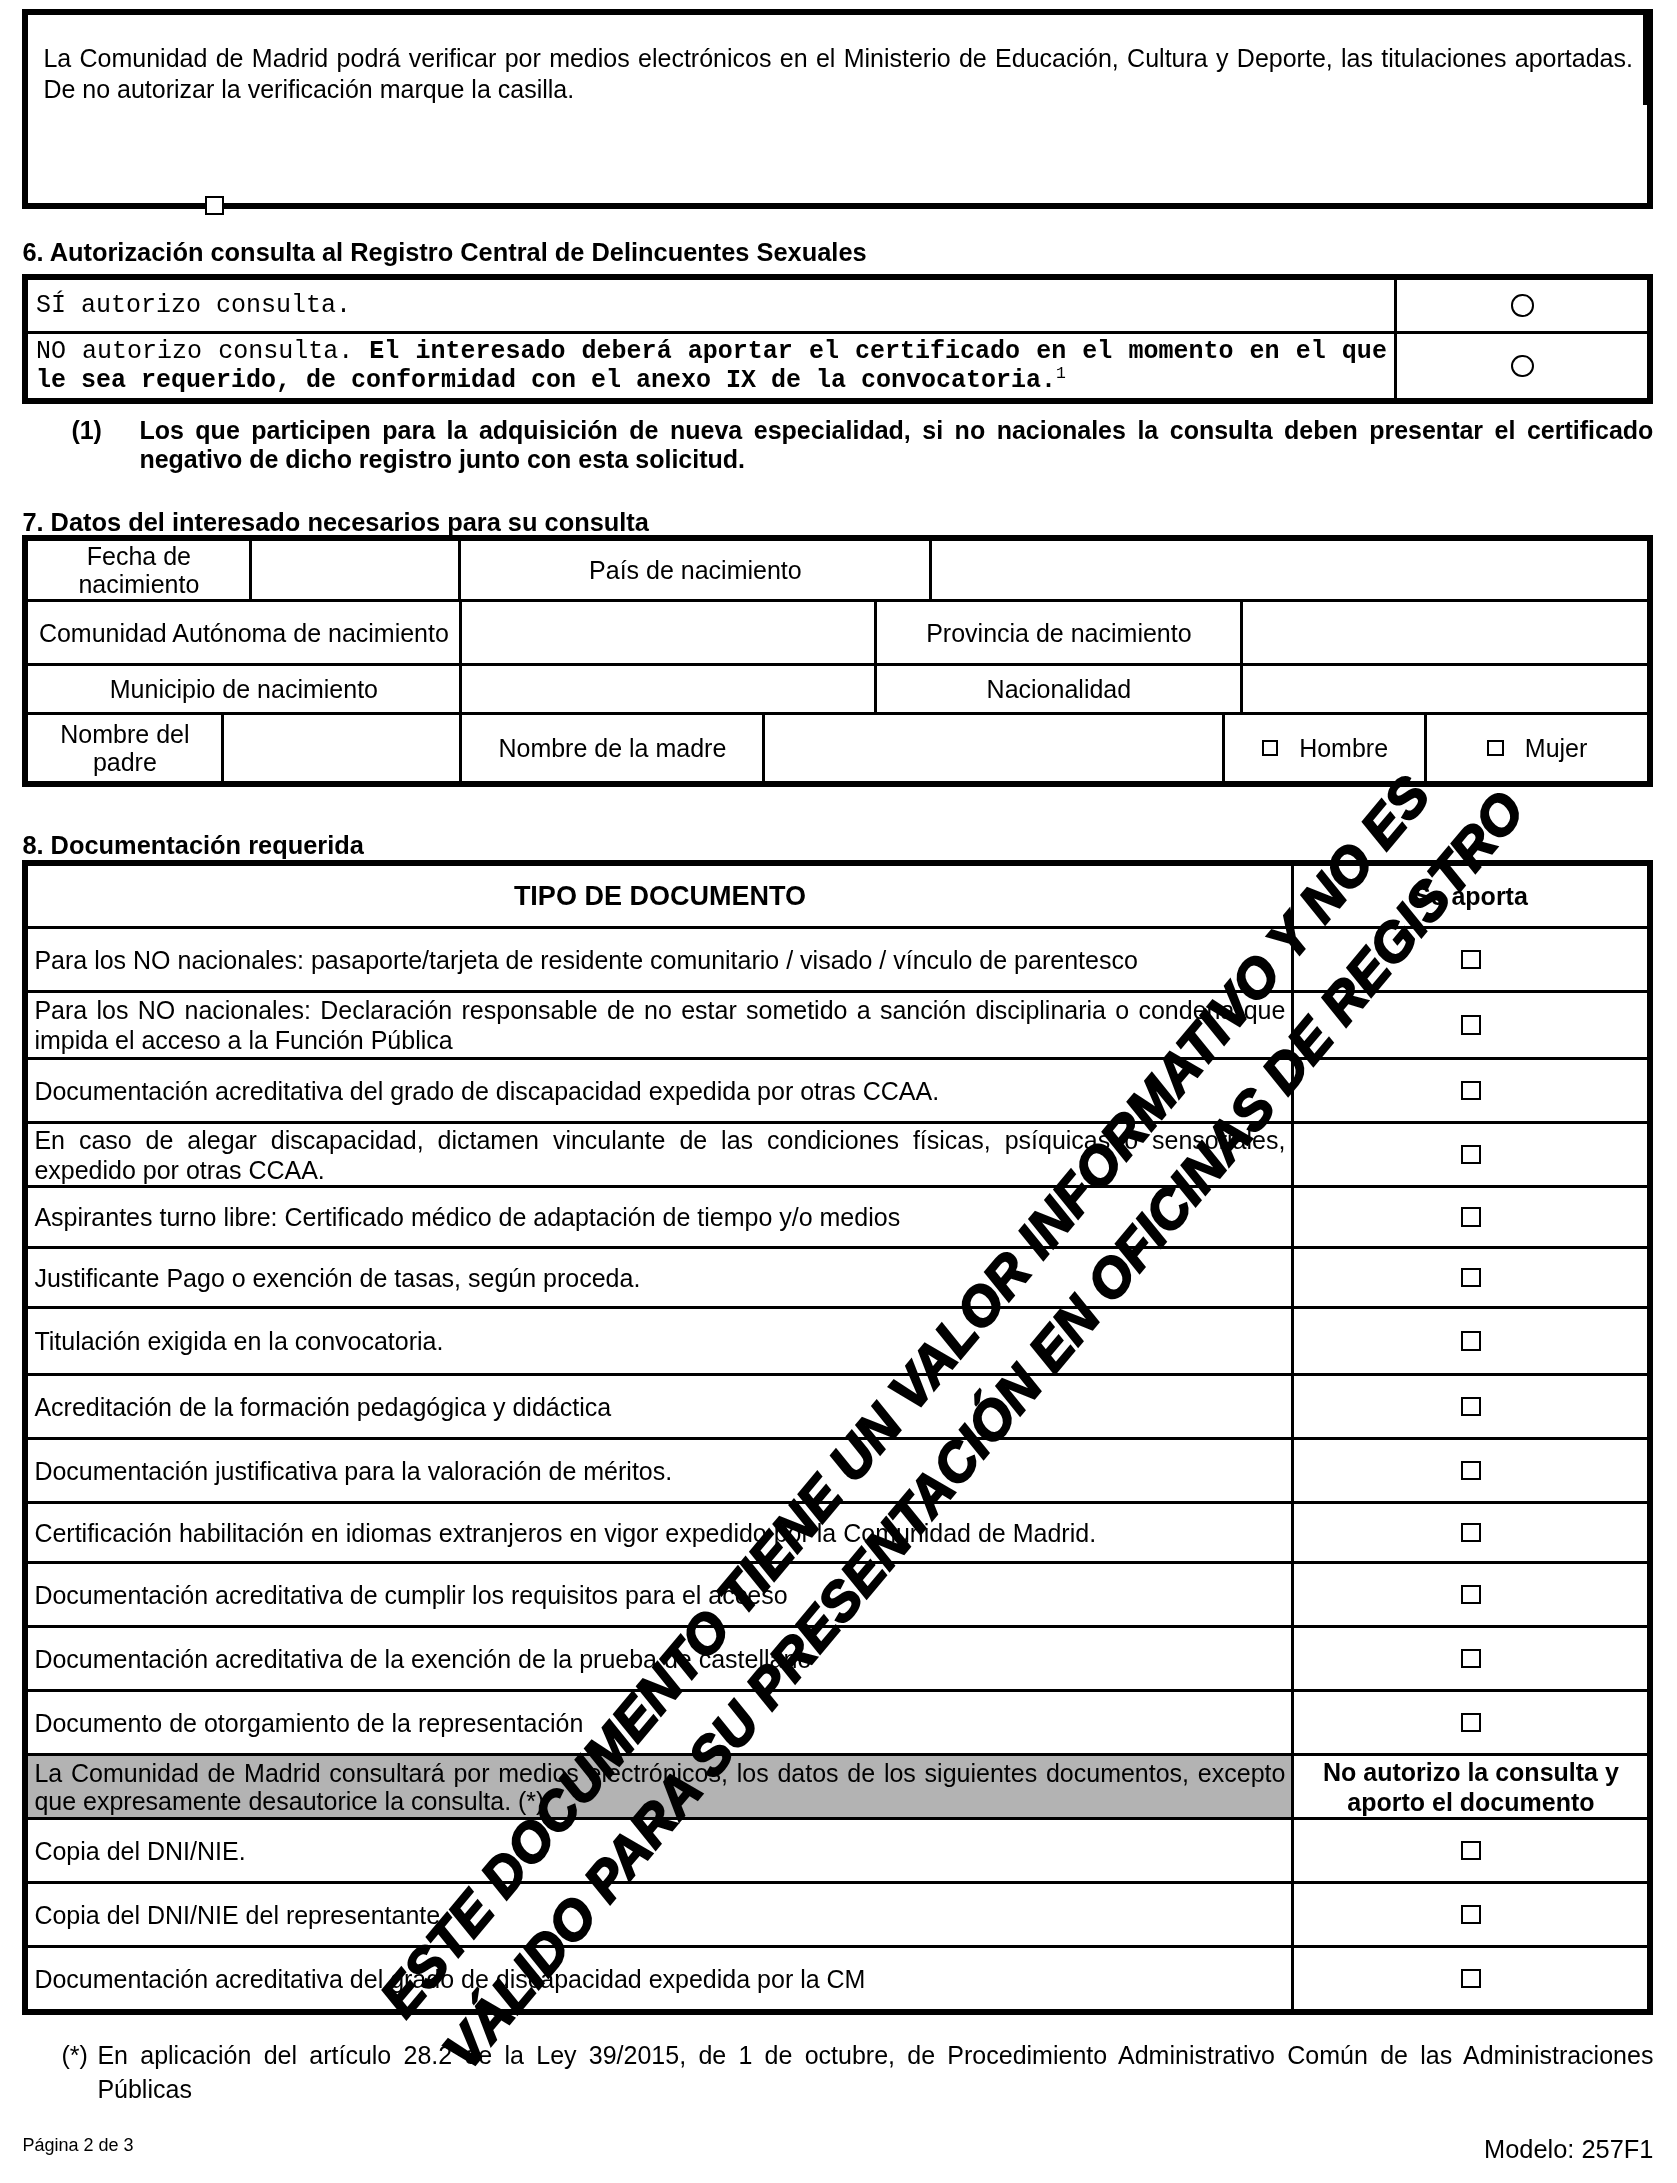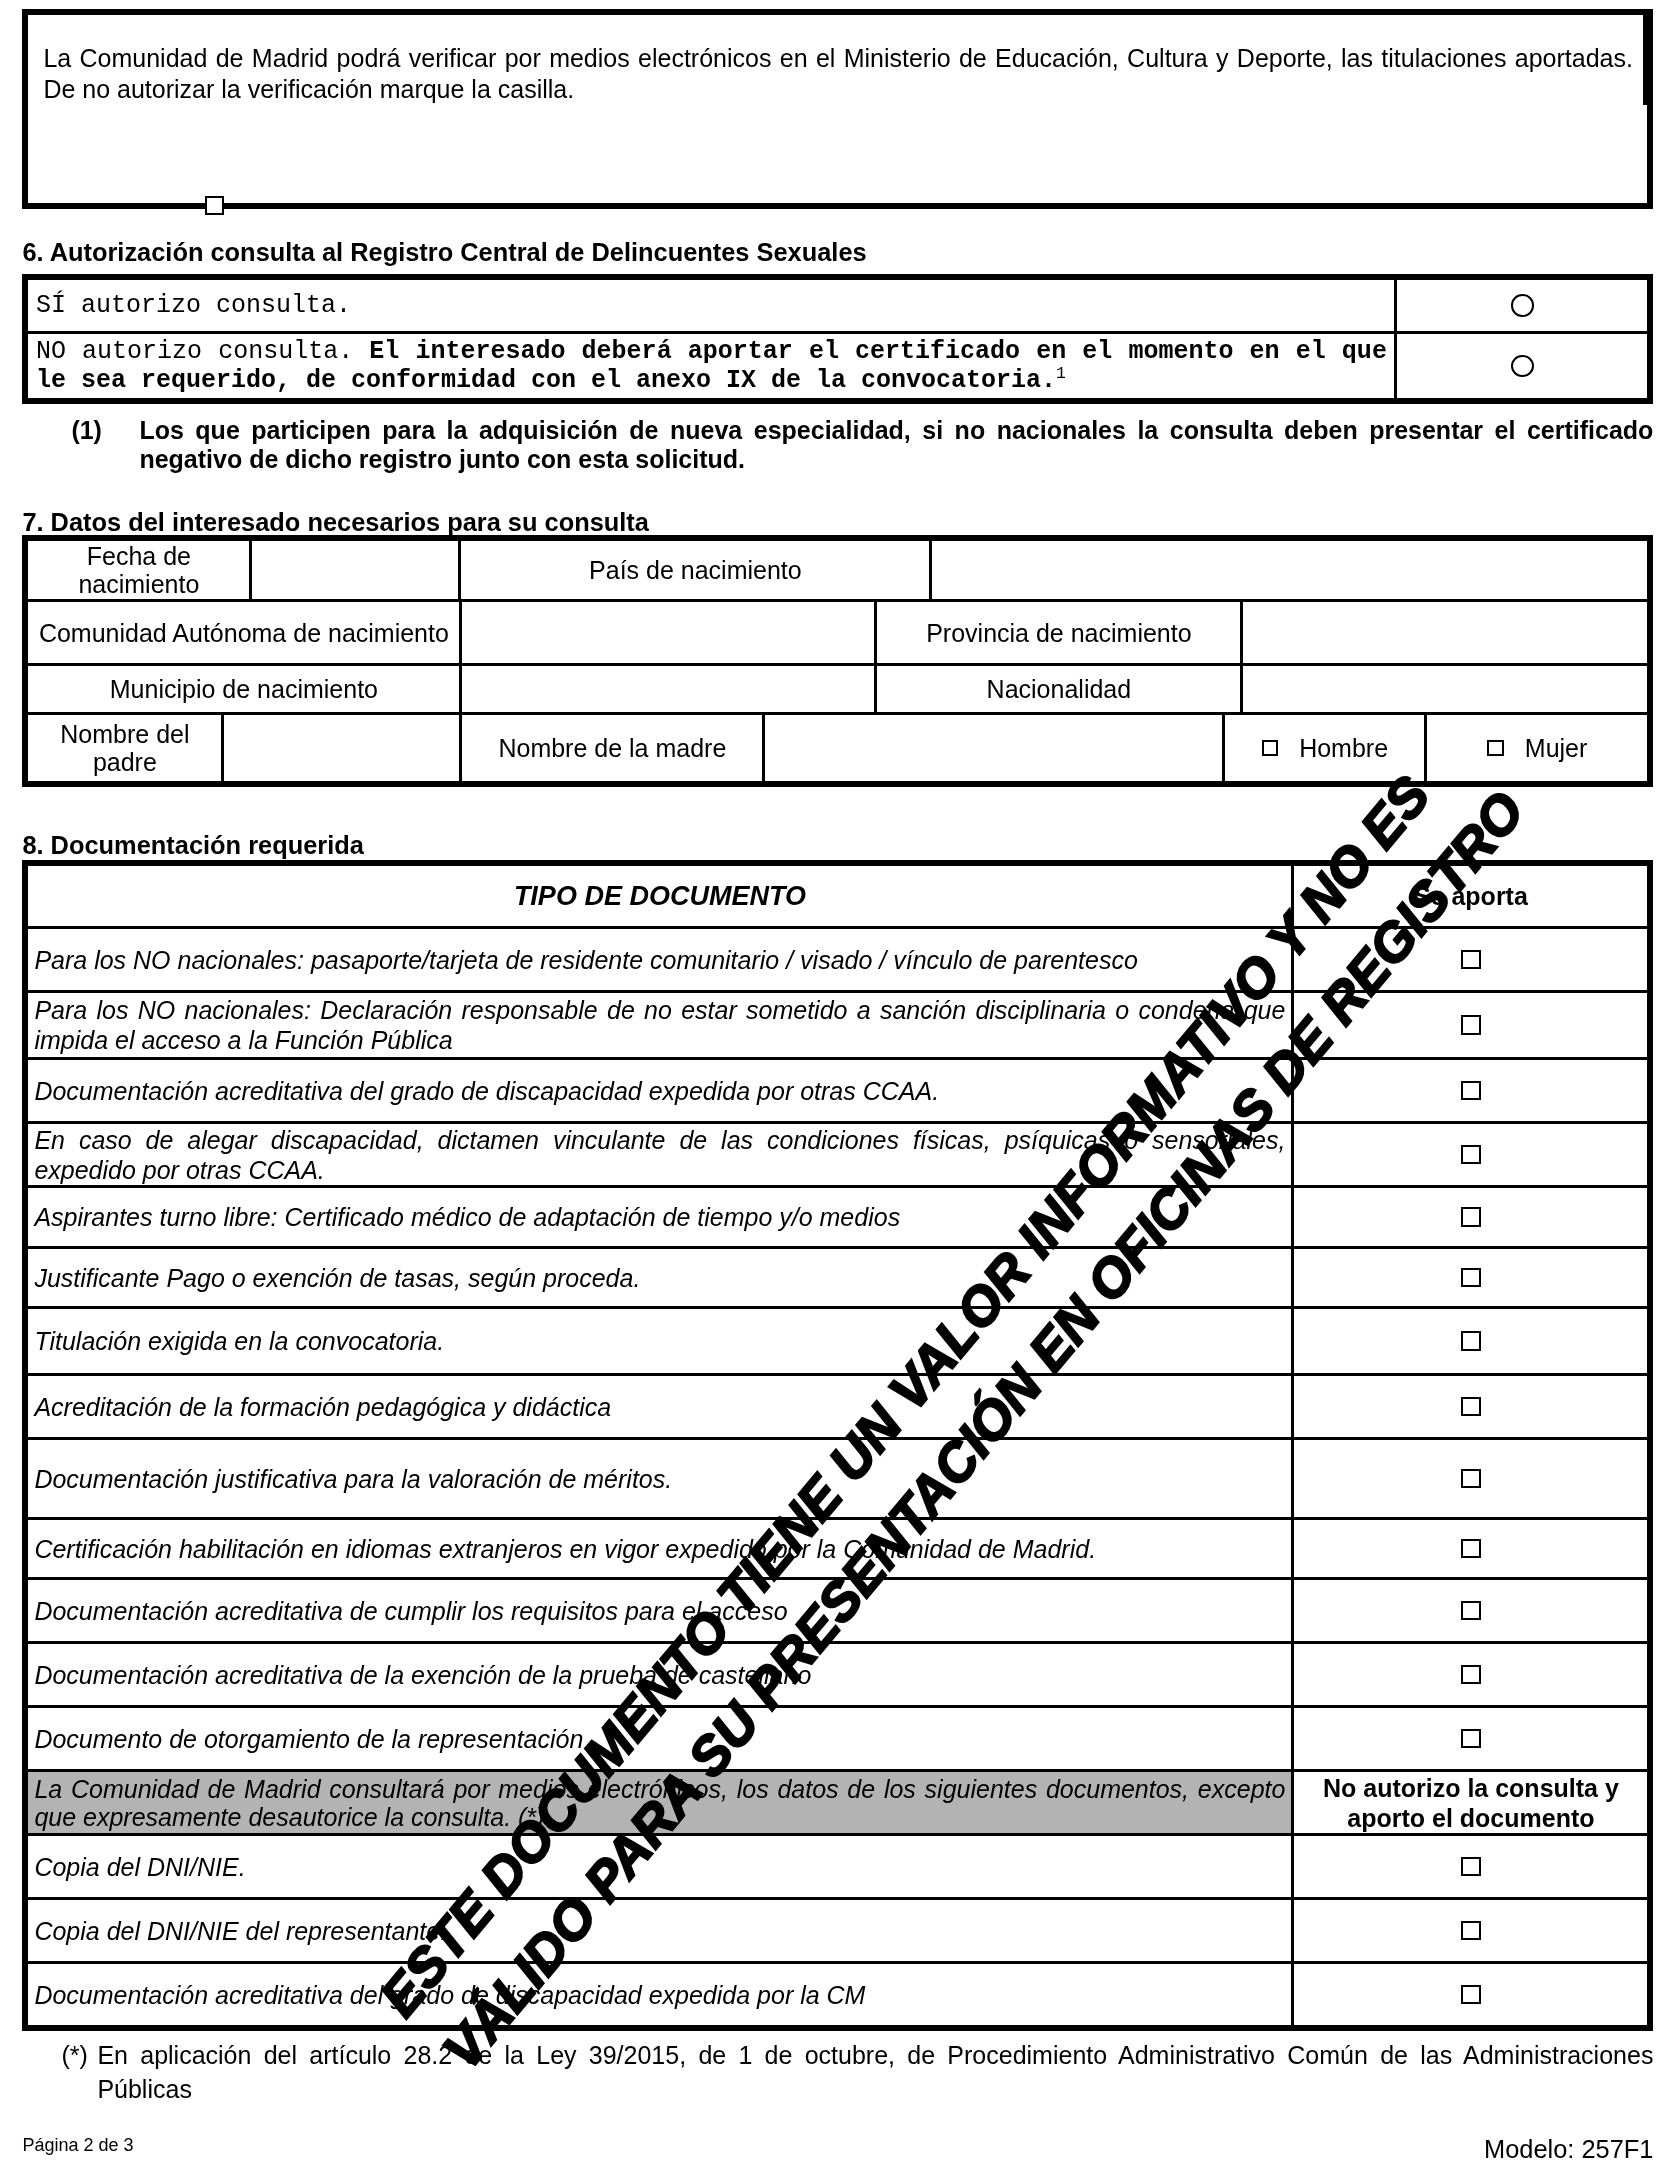--- a/index.html
+++ b/index.html
@@ -61,21 +61,21 @@
   .gender .cbox { width: 16.4px; height: 16.4px; }
 
   
   .s8-title { top: 831px; }
   .s8 { top: 860px; }
   .s8 .trow { align-items: stretch; }
   .s8 .doc {
     flex: 1; display: flex; align-items: center;
     padding: 1.5px 6px 1.5px 6px; line-height: 30px;
   }
-  .s8 .doc .jus { width: 100%; text-align: justify; font-style: italic; }
+  .s8 .doc .jus { width: 100%; text-align: justify; }
   .s8 .aporta { width: 353px; display: flex; align-items: center; justify-content: center; text-align: center; }
   .s8 .hdr .doc { justify-content: center; }
   .s8 .hdr .doc .jus { text-align: center; font-weight: bold; font-size: 27px; }
   .s8 .hdr .aporta { font-weight: bold; }
   .s8 .cb { width: 19.4px; height: 19.4px; border: 2.2px solid #000; background: #fff; }
   .s8 .gray { background: #b3b3b3; }
   .s8 .gray .jus { line-height: 28px; }
   .s8 .noauth { font-weight: bold; line-height: 30px; padding: 0 4.5px; }
 
   .fnstar { top: 2038px; line-height: 34px; padding-left: 75px; position: absolute; text-align: justify; }
@@ -254,21 +254,21 @@
       </div>
   </div>
   <div class="trow" style="height:64px">
     <div class="tcell doc">
         <span class="jus">Acreditación de la formación pedagógica y didáctica</span>
       </div>
     <div class="tcell aporta">
         <span class="cb"></span>
       </div>
   </div>
-  <div class="trow" style="height:80px">
+  <div class="trow" style="height:64px">
     <div class="tcell doc">
         <span class="jus">Documentación justificativa para la valoración de méritos.</span>
       </div>
     <div class="tcell aporta">
         <span class="cb"></span>
       </div>
   </div>
   <div class="trow" style="height:60px">
     <div class="tcell doc">
         <span class="jus">Certificación habilitación en idiomas extranjeros en vigor expedido por la Comunidad de Madrid.</span>

